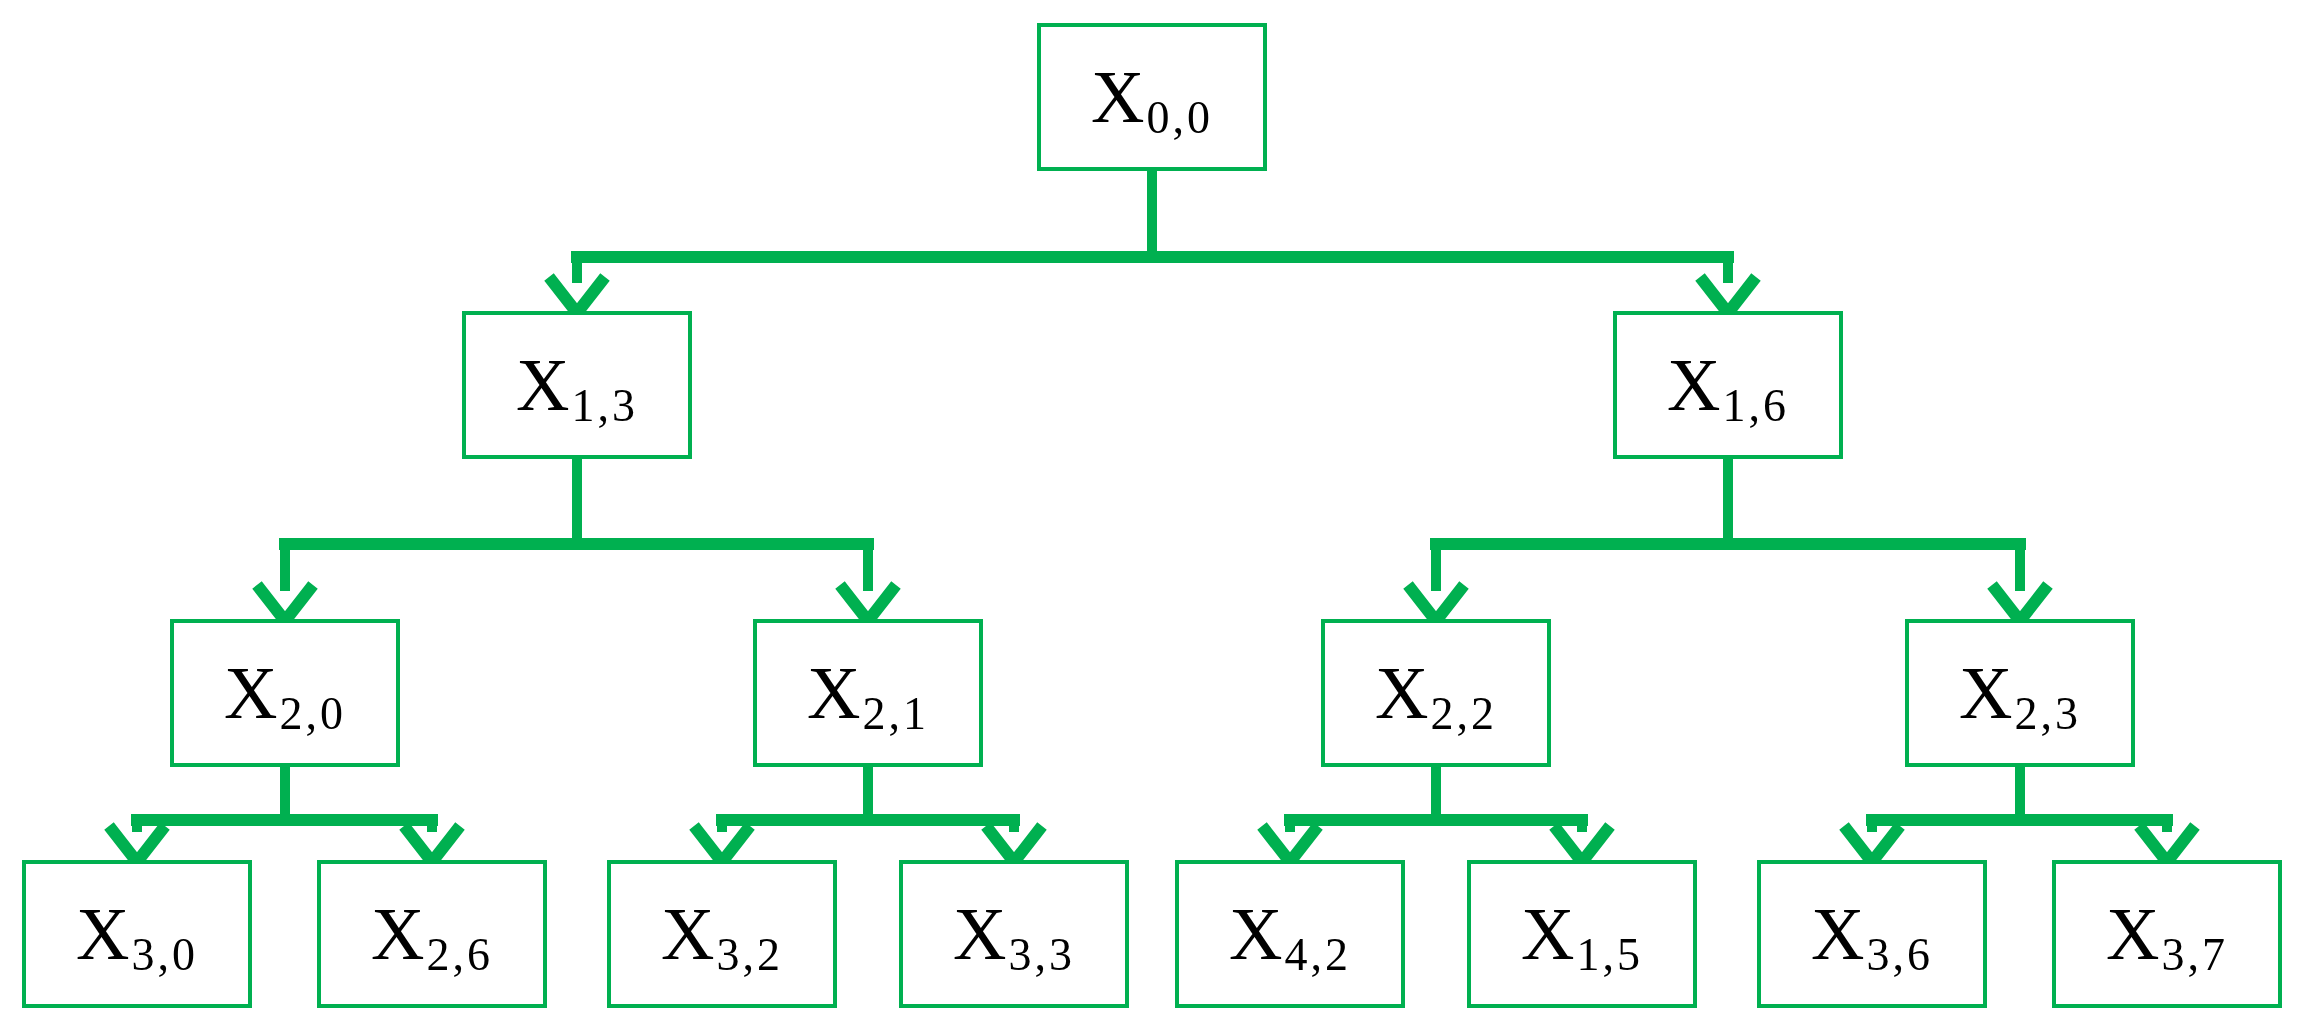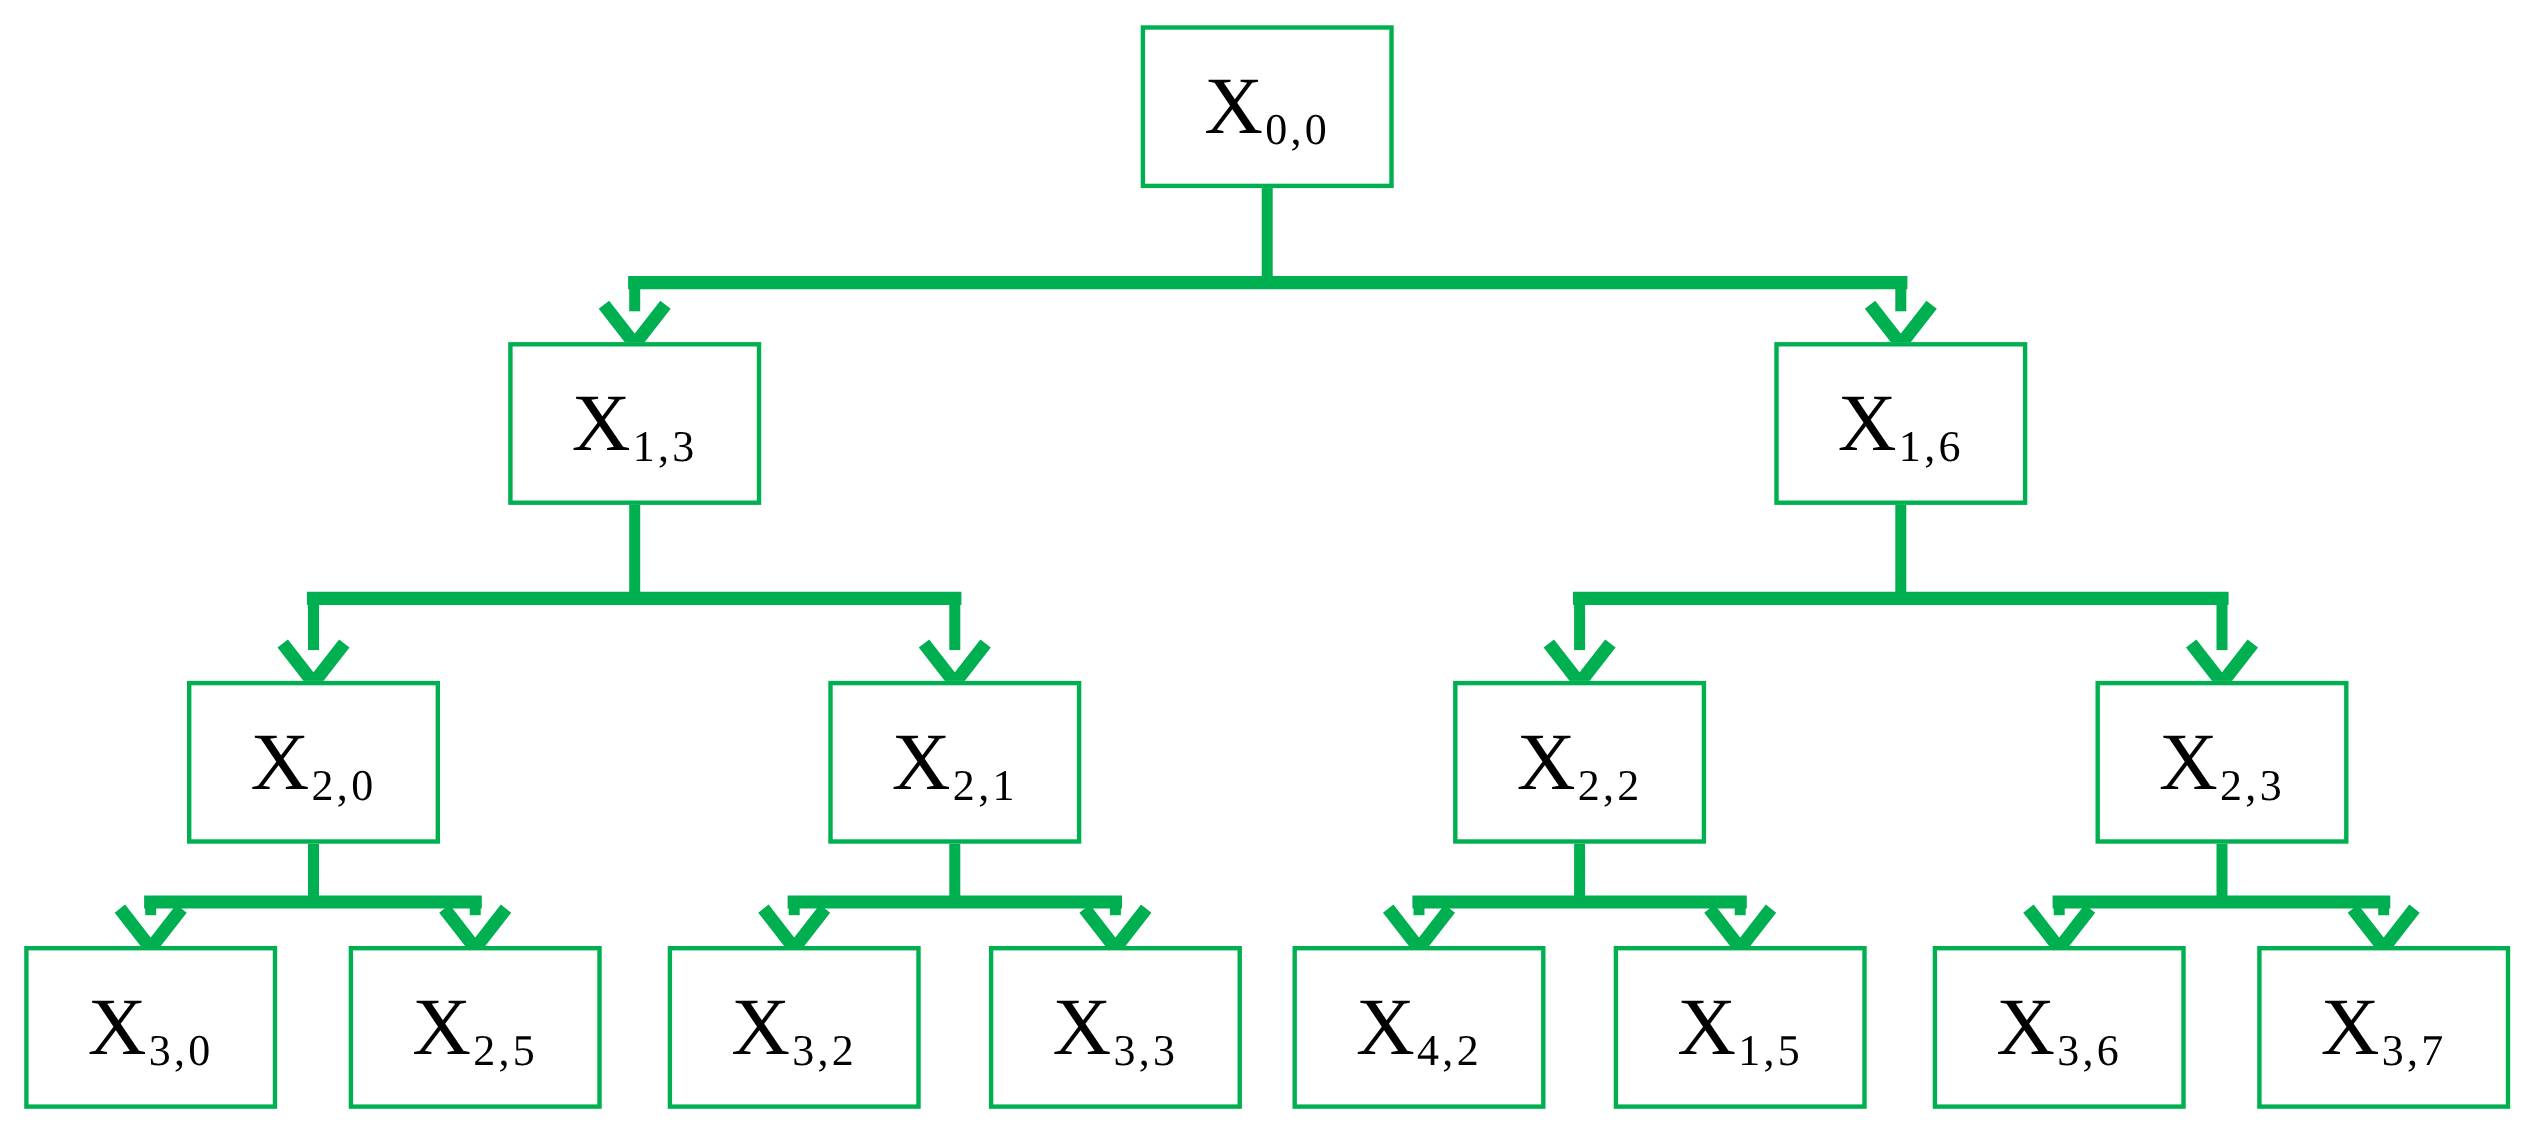--- a/index.html
+++ b/index.html
@@ -42,21 +42,21 @@
     justify-content: center;
     color: #000000;
     white-space: nowrap;
   }
   .node .base {
     font-size: 74px;
     line-height: 1;
   }
   .node .sub {
     display: inline-block;
-    font-size: 40px;
+    font-size: 46px;
     line-height: 1;
     transform: translateY(21px);
     letter-spacing: 3px;
     margin-left: 2px;
   }
 </style>
 </head>
 <body>
 
 <div class="canvas">
@@ -157,21 +157,21 @@
     <span class="base">X</span>
       <span class="sub">2,3</span>
   </div>
 
   <div class="node" style="left:22px; top:860px;">
     <span class="base">X</span>
       <span class="sub">3,0</span>
   </div>
   <div class="node" style="left:317px; top:860px;">
     <span class="base">X</span>
-      <span class="sub">2,5</span>
+      <span class="sub">2,6</span>
   </div>
   <div class="node" style="left:607px; top:860px;">
     <span class="base">X</span>
       <span class="sub">3,2</span>
   </div>
   <div class="node" style="left:899px; top:860px;">
     <span class="base">X</span>
       <span class="sub">3,3</span>
   </div>
   <div class="node" style="left:1175px; top:860px;">

